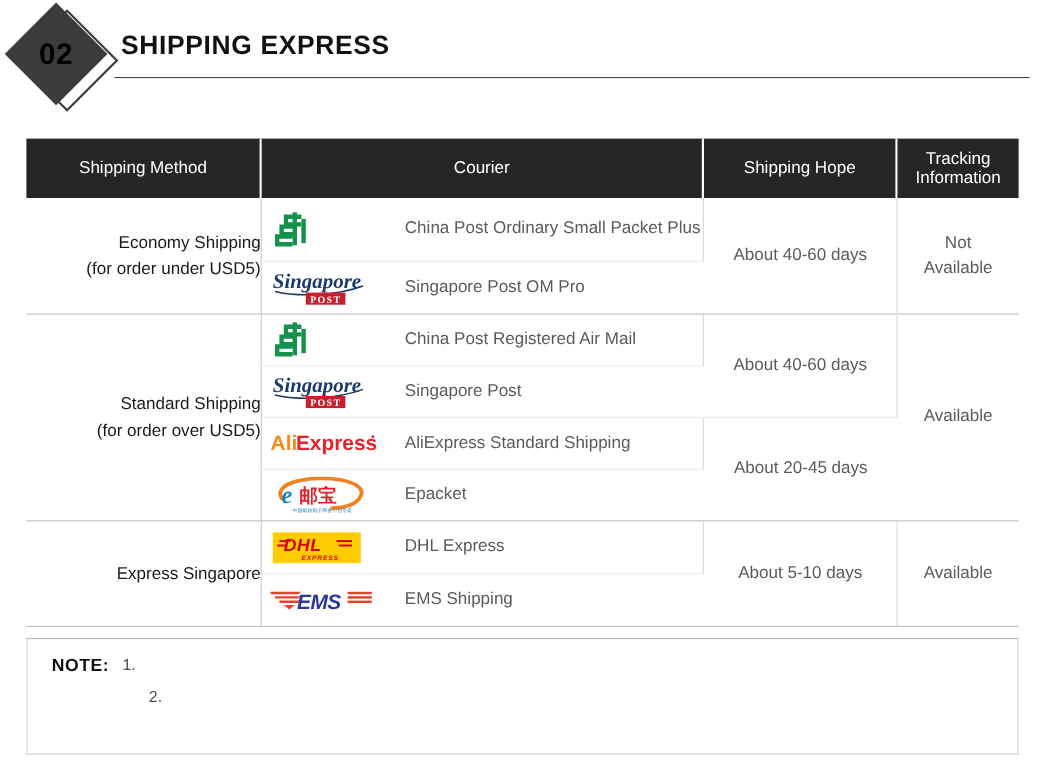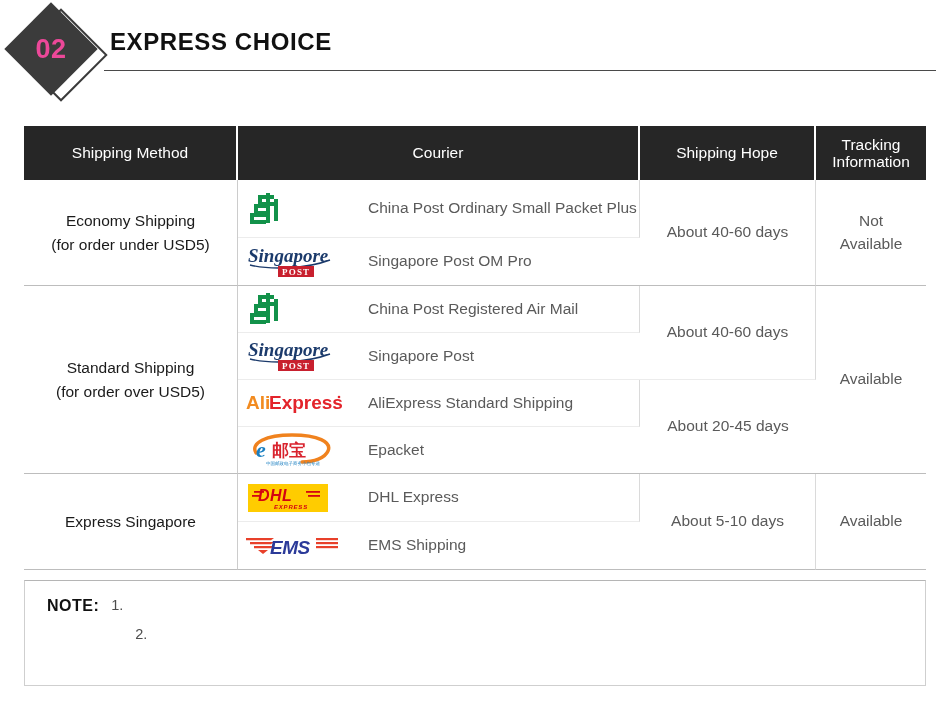--- a/index.html
+++ b/index.html
@@ -28,21 +28,21 @@
   .badge-solid {
     position: absolute; left: 4px; top: 4px;
     width: 66px; height: 66px;
     background: #3b3b3b;
     transform: rotate(45deg);
   }
   .badge-num {
     position: absolute; left: 4px; top: 4px;
     width: 66px; height: 66px;
     display: flex; align-items: center; justify-content: center;
-    color: #ec4899; font-size: 27px; font-weight: 700;
+    color: #000000; font-size: 27px; font-weight: 700;
     letter-spacing: 0.5px;
   }
   .section-title {
     position: absolute; left: 110px; top: 28px;
     font-size: 24px; font-weight: 700; color: #111111;
     letter-spacing: 0.6px;
   }
   .header-rule {
     position: absolute; left: 104px; top: 70px;
     width: 832px; height: 1px; background: #4a4a4a;
@@ -72,21 +72,21 @@
 
   tbody td {
     border-right: 1px solid #dadada;
     border-bottom: 1px solid #e4e4e4;
     font-size: 15px;
     color: #555555;
   }
   tbody td:last-child { border-right: none; }
 
   .col-method {
-    text-align: center;
+    text-align: right;
     color: #1a1a1a;
     font-size: 15.5px;
     line-height: 1.5;
     border-right: 1px solid #cccccc !important;
   }
   .group-sep { border-bottom: 1px solid #bdbdbd !important; }
   .row-inner { border-bottom: 1px solid #ececec !important; margin-top: 44px; }
 
   .courier-cell {
     padding: 0;
@@ -139,21 +139,21 @@
 <body>
 
 <div class="page">
 
   <div class="section-header">
     <div class="badge-wrap">
       <div class="badge-outline"></div>
       <div class="badge-solid"></div>
       <div class="badge-num">02</div>
     </div>
-    <div class="section-title">EXPRESS CHOICE</div>
+    <div class="section-title">SHIPPING EXPRESS</div>
     <div class="header-rule"></div>
   </div>
 
   <div class="table-zone">
     <table class="ship">
       <colgroup>
         <col style="width:214px">
         <col style="width:402px">
         <col style="width:176px">
         <col style="width:110px">

